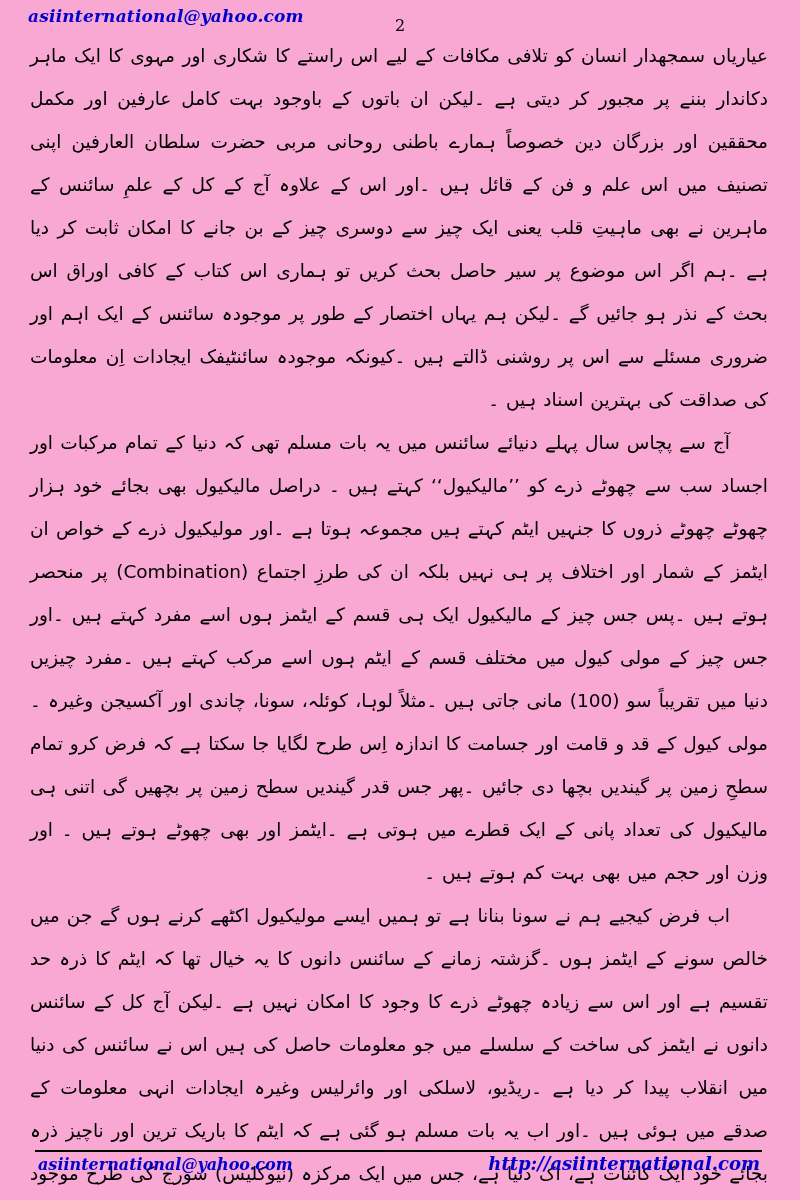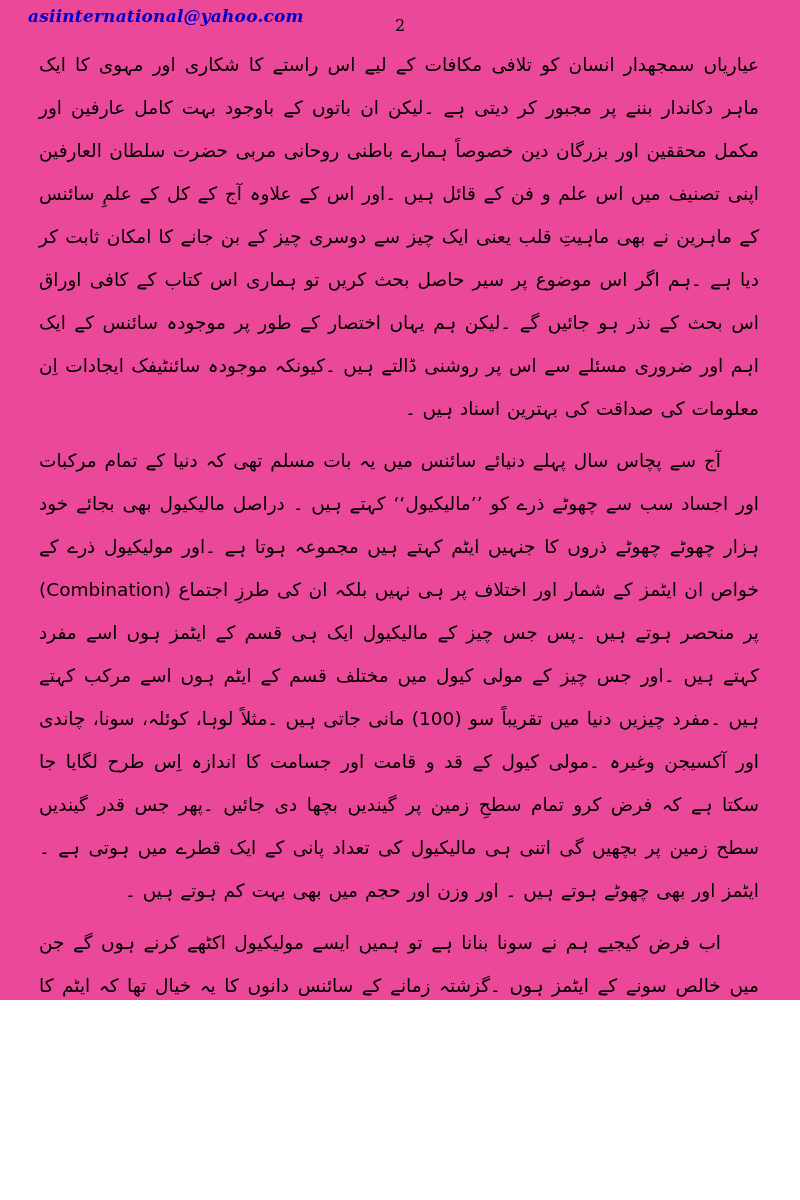--- a/index.html
+++ b/index.html
@@ -3,22 +3,22 @@
 <meta charset="utf-8">
 <style>
   html, body {
     margin: 0;
     padding: 0;
     background: #ffffff;
   }
   .page {
     position: relative;
     width: 800px;
-    height: 1000px;
-    background: #ec4899;
+    height: 1200px;
+    background: #f9a8d4;
     overflow: hidden;
     font-family: "DejaVu Sans", sans-serif;
   }
   
   .header-email {
     position: absolute;
     top: 6px;
     left: 28px;
     font-family: "DejaVu Serif", serif;
     font-style: italic;
@@ -40,21 +40,21 @@
   
   .body-text {
     position: absolute;
     top: 34px;
     left: 30px;
     right: 32px;
     direction: rtl;
     color: #000000;
   }
   .para {
-    margin: 9px;
+    margin: 0;
     font-size: 18.5px;
     line-height: 43px;
     text-align: justify;
     text-justify: inter-word;
     word-spacing: 1px;
   }
   .para.indented {
     text-indent: 38px;
   }
   

